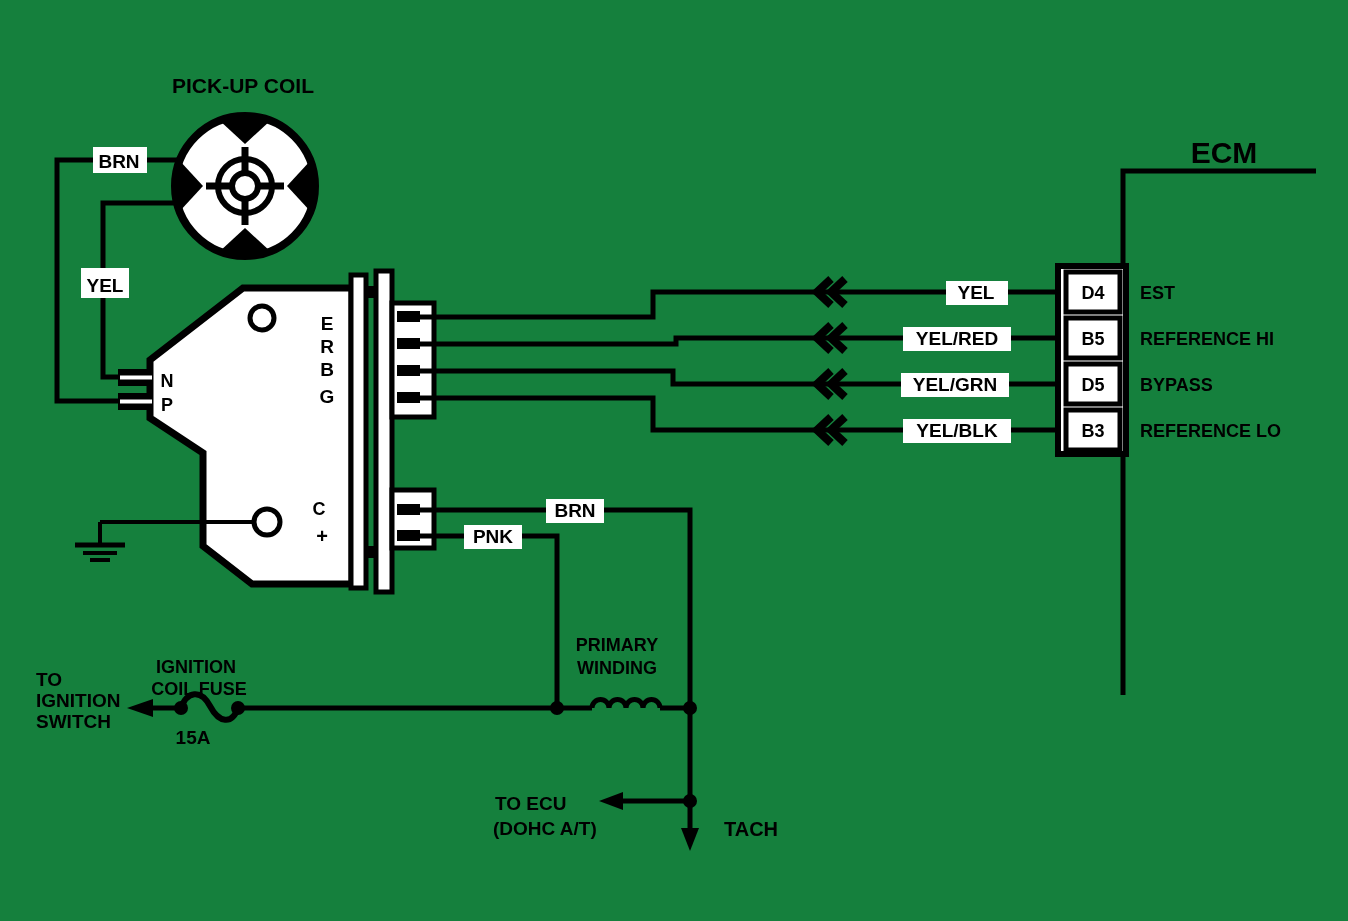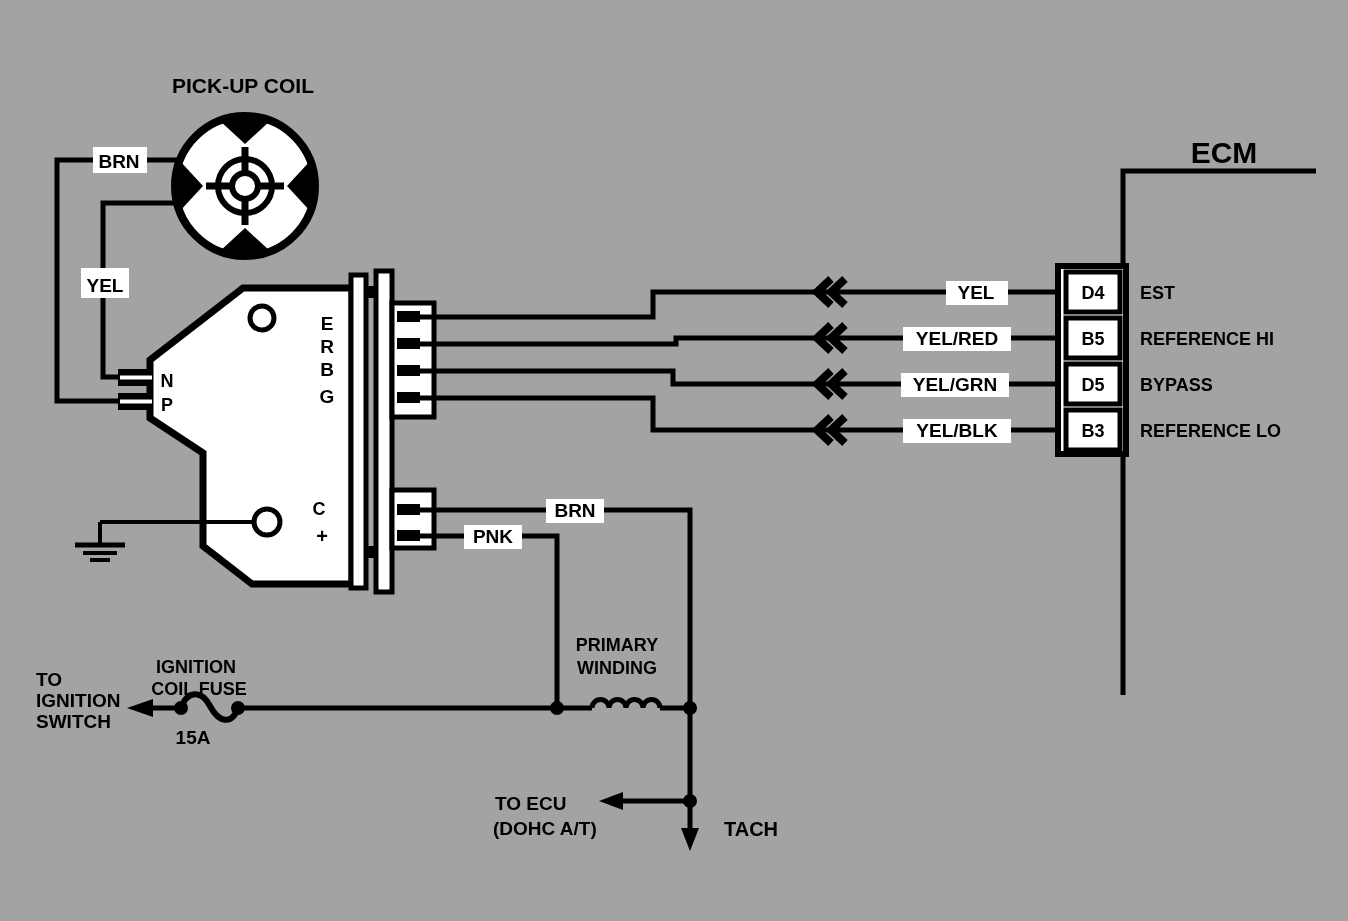--- a/index.html
+++ b/index.html
@@ -1,16 +1,16 @@
 <!DOCTYPE html>
 <html><head>
 <meta charset="utf-8">
 <style>
   html,body{margin:0;padding:0;background:#ffffff;}
-  .stage{position:relative;width:1348px;height:921px;background:#a3a3a3;overflow:hidden;}
+  .stage{position:relative;width:1348px;height:921px;background:#15803d;overflow:hidden;}
   svg text{font-family:"Liberation Sans","DejaVu Sans",sans-serif;font-weight:700;fill:#000;}
   .ink{stroke:#000;fill:none;}
   .fillw{fill:#fff;stroke:#000;}
   .solid{fill:#000;stroke:none;}
   .gap{fill:#fff;stroke:none;}
 </style>
 </head>
 <body>
 
 <div class="stage">

